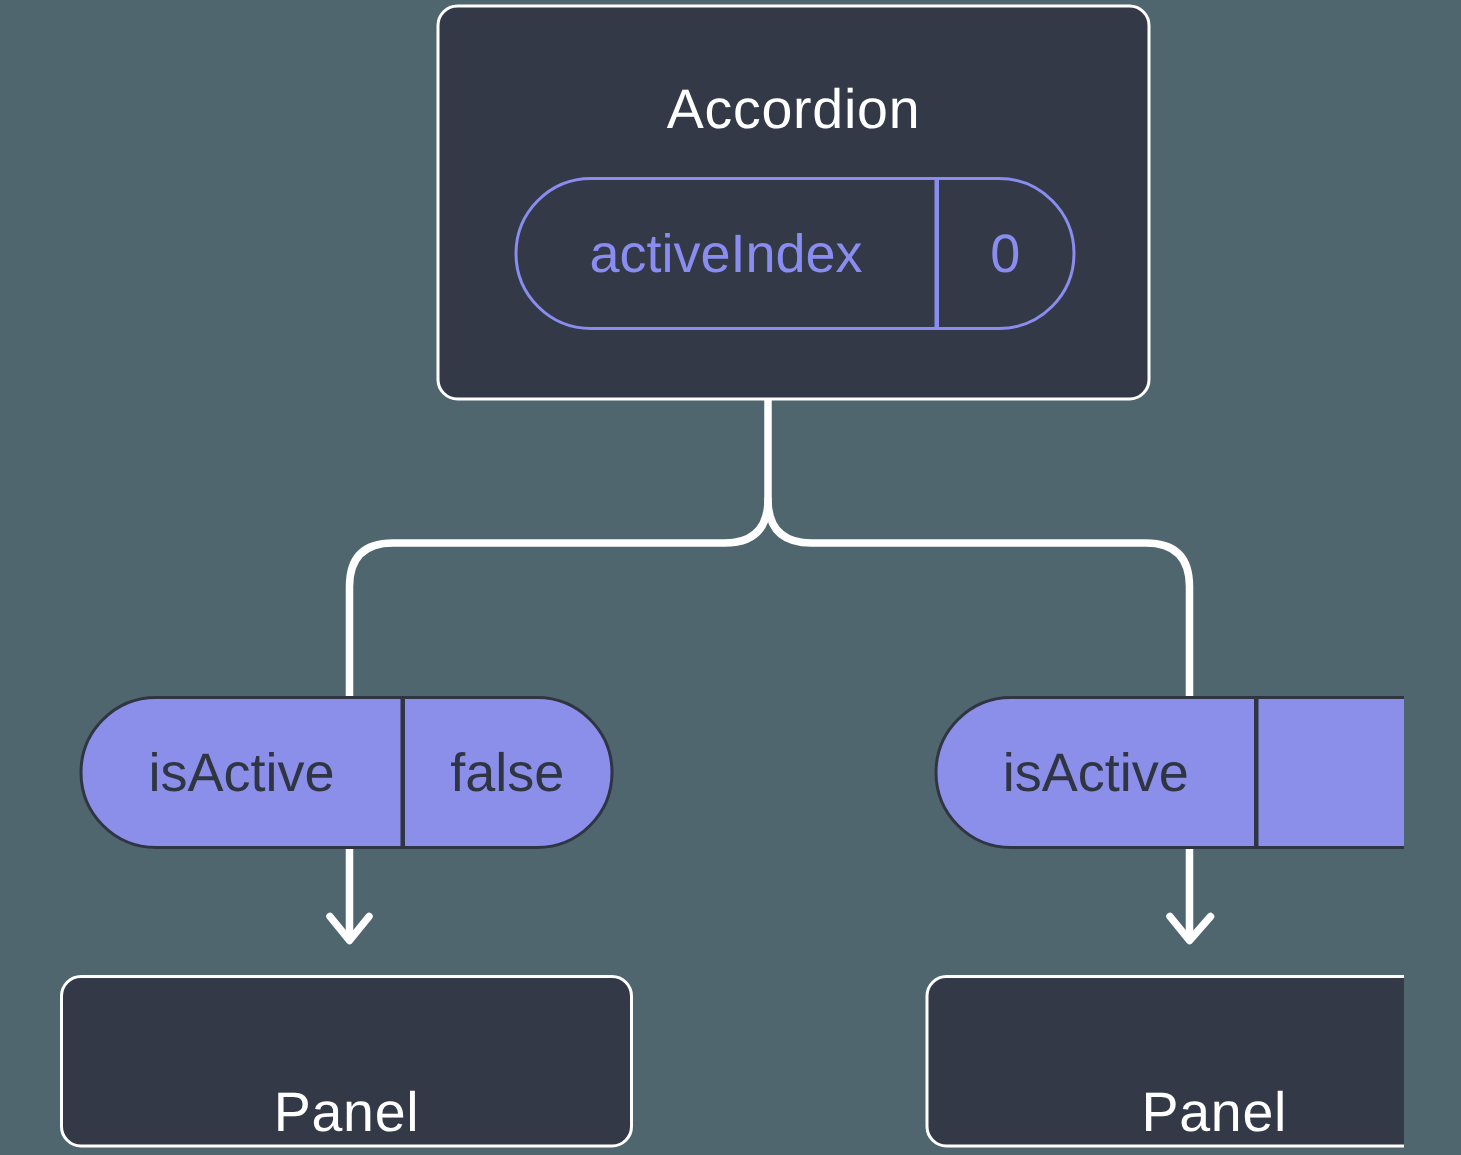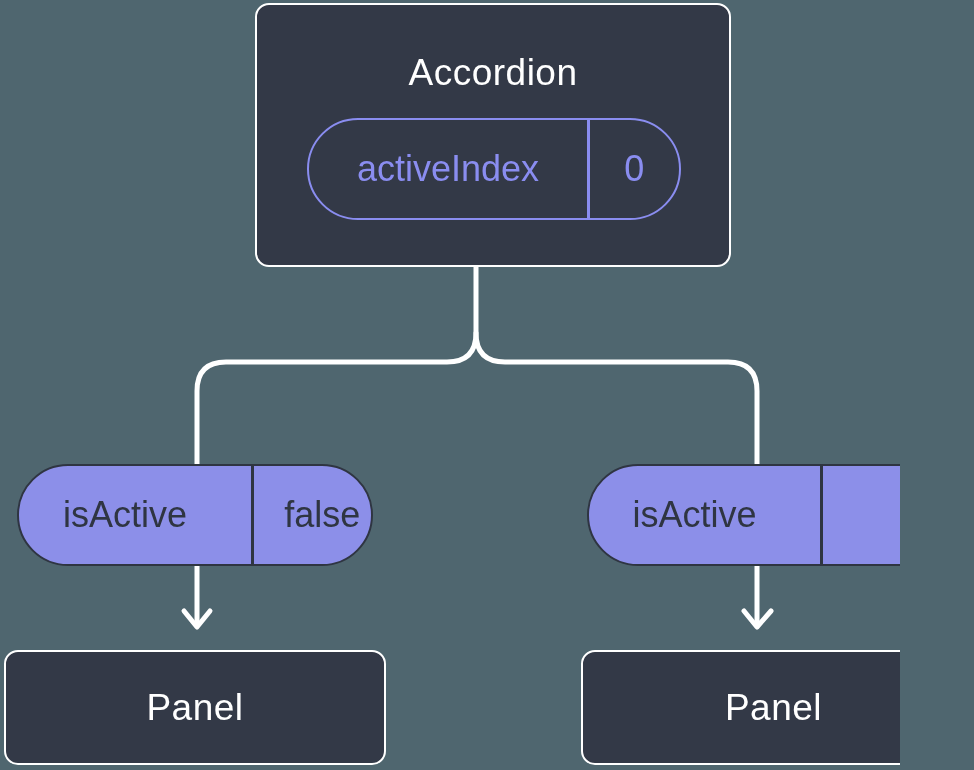--- a/index.html
+++ b/index.html
@@ -16,20 +16,21 @@
   html, body {
     font-family: "Liberation Sans", sans-serif;
     background: var(--background);
   }
   .canvas {
     position: relative;
     width: 900px;
     height: 770px;
     background: var(--background);
     overflow: hidden;
+    margin-left: 36px;
   }
   .connectors {
     position: absolute;
     left: 0; top: 0;
     z-index: 1;
   }
   .connectors path {
     fill: none;
     stroke: var(--connector);
     stroke-width: 5;
@@ -50,21 +51,21 @@
     width: 100%;
     text-align: center;
     font-size: 37px;
     line-height: 44px;
     font-weight: 500;
     color: var(--title-text);
     letter-spacing: 0.5px;
   }
   .panel-node {
     display: flex;
-    align-items: center;
+    align-items: flex-end;
     justify-content: center;
   }
   .panel-title {
     font-size: 37px;
     font-weight: 500;
     color: var(--title-text);
     letter-spacing: 0.5px;
   }
   .pill {
     position: absolute;
@@ -77,21 +78,20 @@
   }
   .pill-outline {
     border: 2.5px solid var(--accent-purple);
     color: var(--accent-purple);
     background: transparent;
   }
   .pill-solid {
     border: 2.5px solid var(--pill-dark);
     color: var(--pill-dark);
     background: var(--pill-fill);
-    gap: 20px;
   }
   .pill .seg {
     display: flex;
     align-items: center;
     justify-content: center;
   }
   .pill .seg-value { flex: 1; }
   .pill .divider { width: 2.5px; align-self: stretch; }
   .pill-outline .divider { background: var(--accent-purple); }
   .pill-solid .divider { background: var(--pill-dark); }

